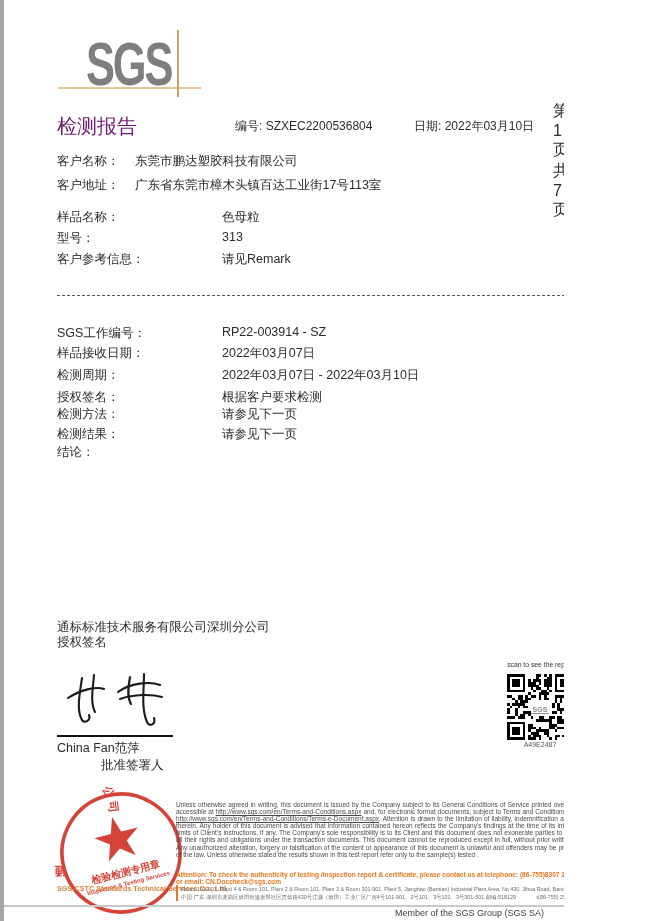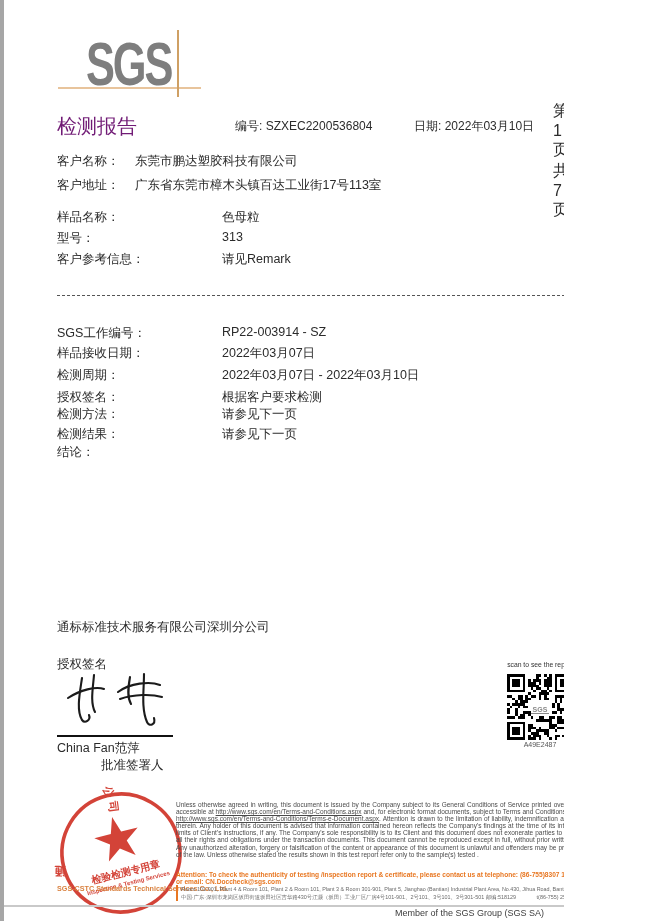--- a/index.html
+++ b/index.html
@@ -26,21 +26,21 @@
   .off1 .val{left:78px;}   
   .off2 .val{left:165px;}  
 
   .note{position:absolute;left:57px;top:266px;font-size:12.5px;}
   .dashes{position:absolute;left:57px;top:295px;width:573px;border-top:1px dashed #555;}
 
   .conc-lbl{position:absolute;left:57px;top:444px;font-size:12.5px;}
   .conc-val{position:absolute;left:222px;top:441px;width:410px;font-size:12.5px;line-height:19px;text-align:justify;}
 
   .sig-company{position:absolute;left:57px;top:619px;font-size:12.5px;}
-  .sig-auth{position:absolute;left:57px;top:634px;font-size:12.5px;margin-top:22px;}
+  .sig-auth{position:absolute;left:57px;top:634px;font-size:12.5px;}
   .sig-svg{position:absolute;left:60px;top:668px;}
   .sig-line{position:absolute;left:57px;top:735px;width:116px;height:2px;background:#111;}
   .sig-name{position:absolute;left:57px;top:740px;font-size:12.5px;}
   .sig-role{position:absolute;left:57px;top:757px;font-size:12.5px;margin-left:44px;}
 
   
   .qr-caption{position:absolute;left:506px;top:661px;width:68px;text-align:center;font-size:6.8px;color:#333;}
   .qr-box{position:absolute;left:507px;top:674px;width:66px;height:66px;background:#fff;}
   .qr-center{position:absolute;left:507px;top:698px;width:66px;text-align:center;}
   .qr-center span{background:#fff;padding:0 2px;font-size:7px;font-weight:bold;color:#8a8a8a;border-bottom:1px solid #8a8a8a;}

